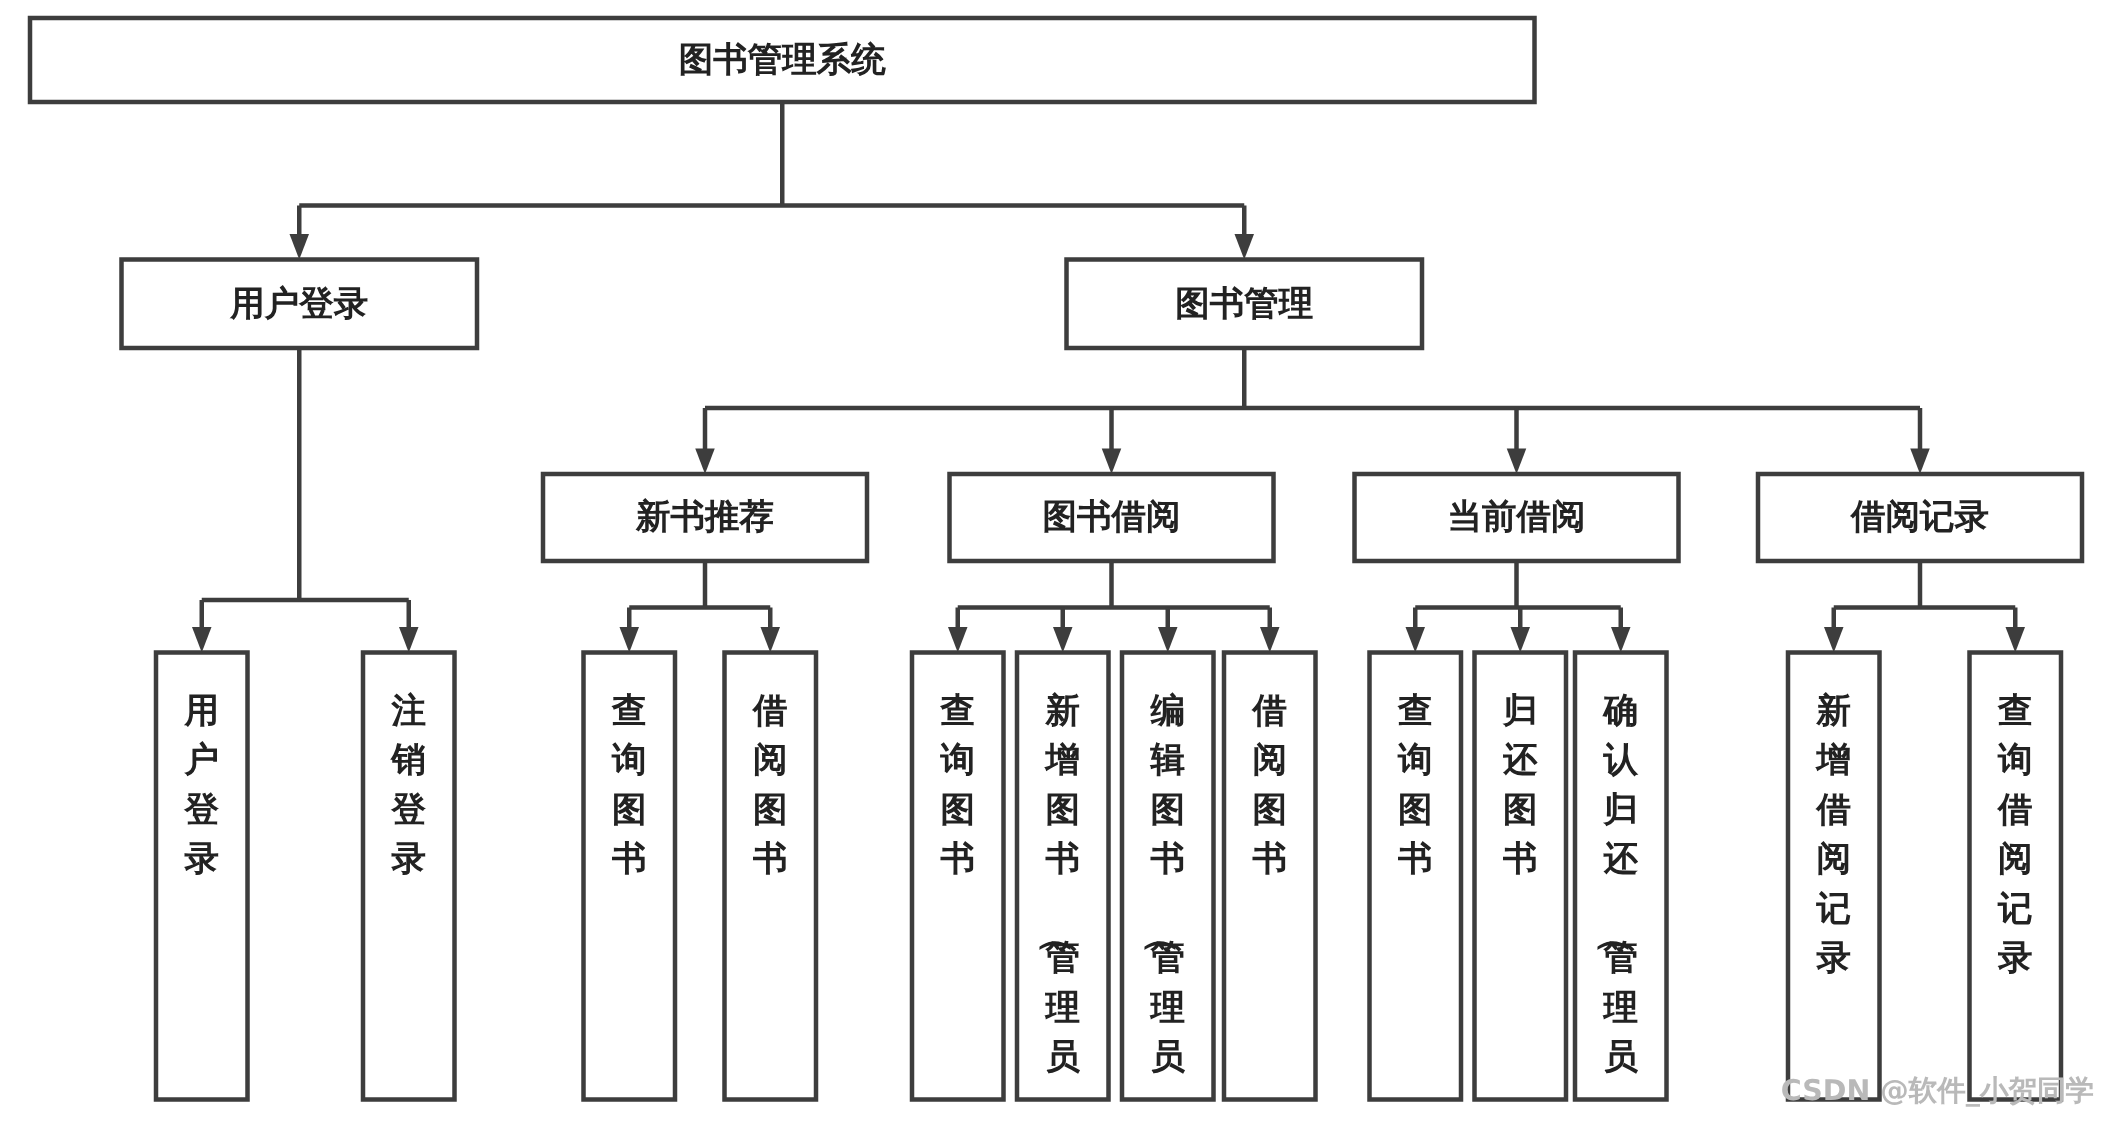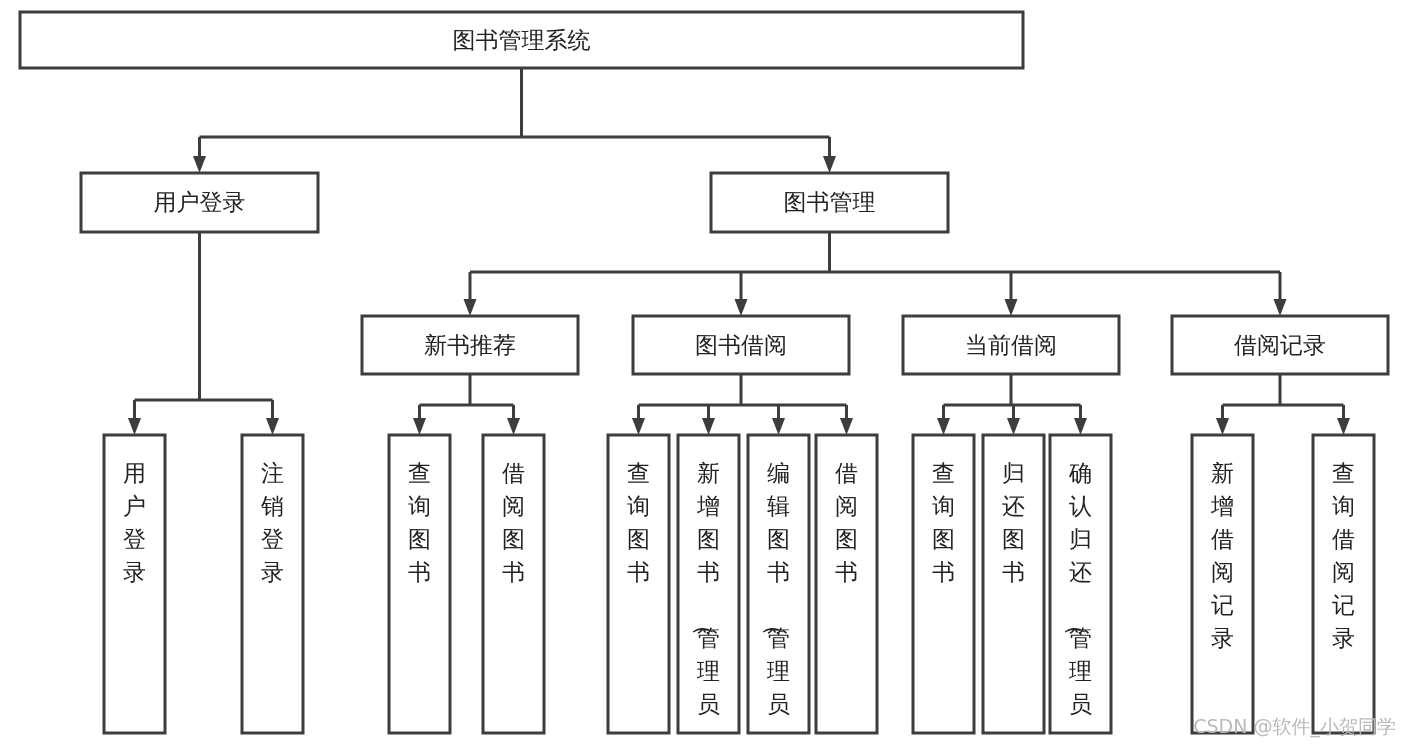--- a/index.html
+++ b/index.html
@@ -2,21 +2,21 @@
 <html lang="zh"><head>
 <meta charset="utf-8">
 <title>图书管理系统 功能结构图</title>
 <style>
   html,body{margin:0;padding:0;background:#ffffff;}
   body{
     width:1405px;height:747px;
     font-family:"DejaVu Sans","Liberation Sans",sans-serif;
     overflow:hidden;
   }
-  #diagram-root{position:relative;width:1405px;height:747px;background:#fff;}
+  #diagram-root{position:relative;width:1405px;height:747px;background:#fff;font-weight:bold;}
   svg#flow{position:absolute;inset:0;width:1405px;height:747px;display:block;}
 
   .node-box{
     fill:#ffffff;
     stroke:#3d3d3d;
     stroke-width:3;
   }
   .connector{
     fill:none;
     stroke:#3d3d3d;

